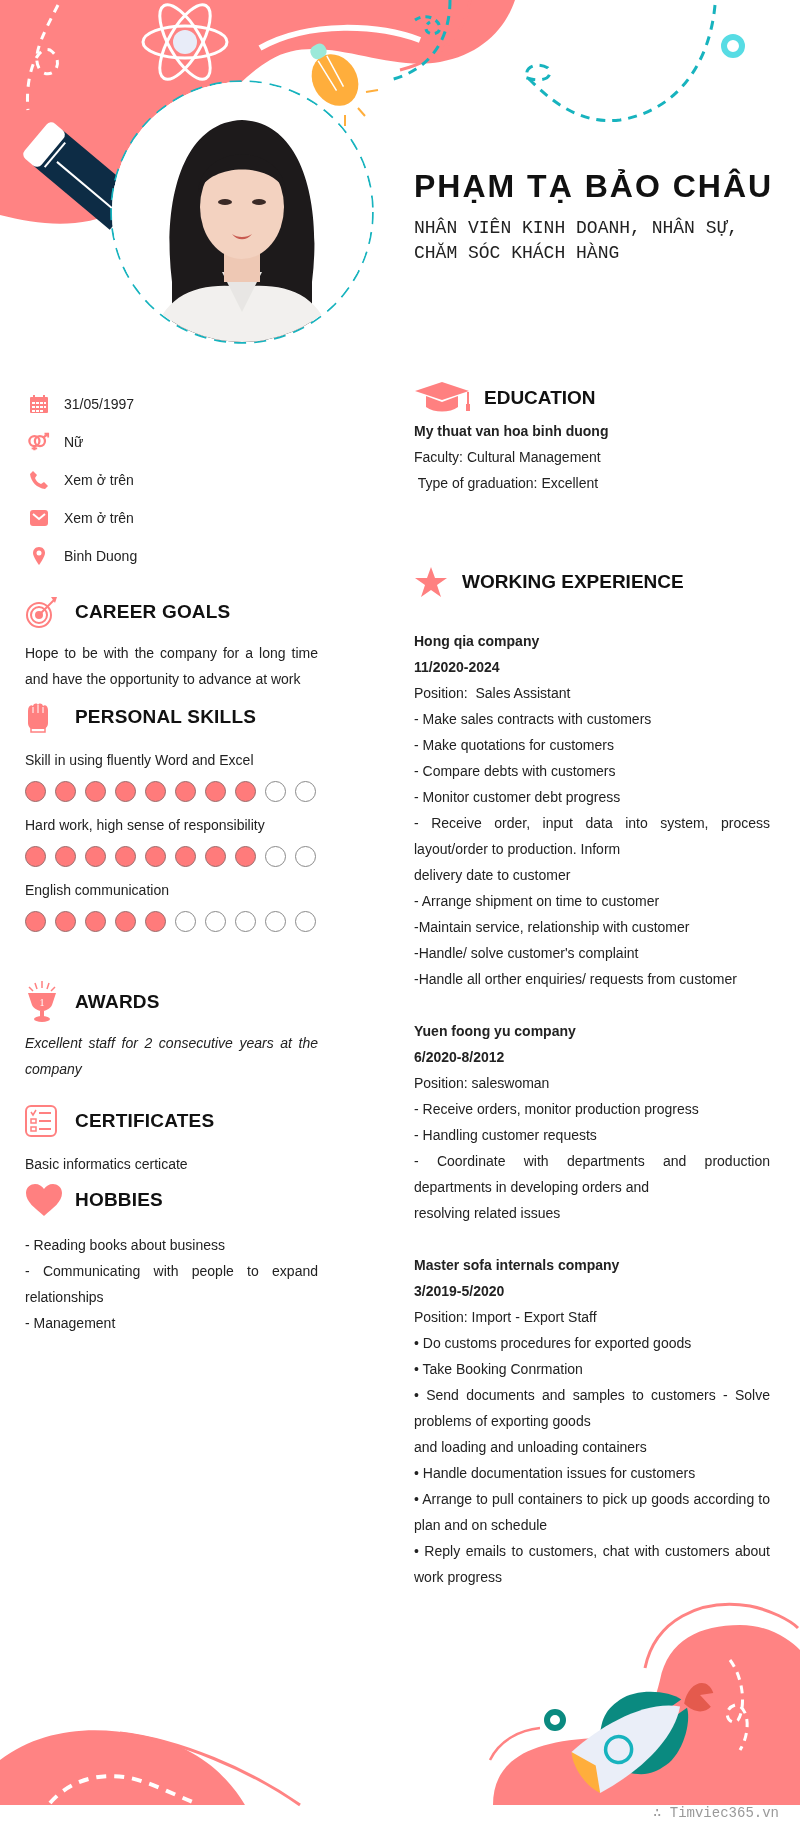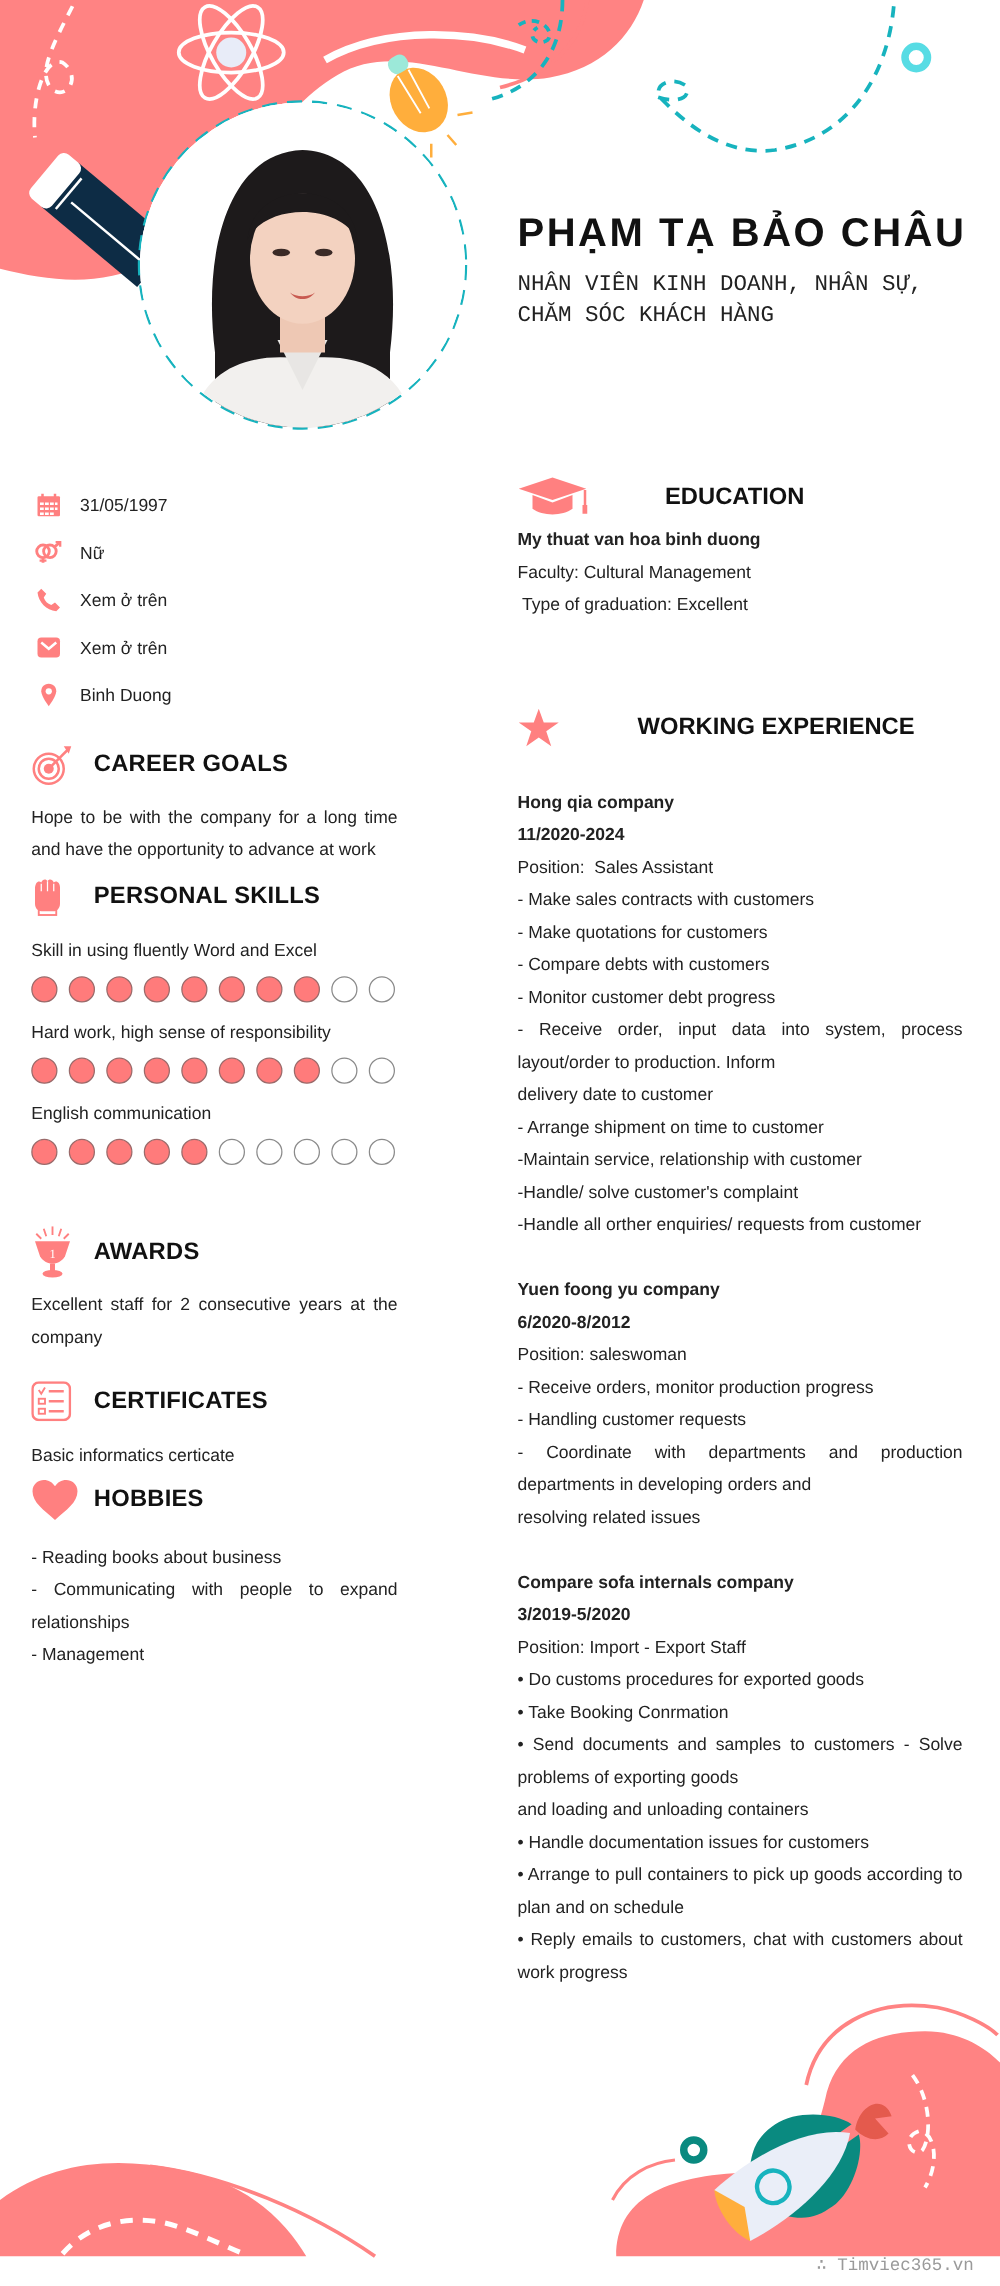--- a/index.html
+++ b/index.html
@@ -17,21 +17,21 @@
   .left-col { position: absolute; left: 25px; width: 293px; }
   .sec-head { display: flex; align-items: center; height: 40px; }
   .sec-head .hic { width: 40px; height: 36px; display: flex; align-items: center; justify-content: flex-start; margin-right: 10px; }
   .sec-head h2 { font-size: 19px; font-weight: 700; color: #111; letter-spacing: 0.2px; }
   .p { font-size: 14px; line-height: 26px; color: #222; text-align: justify; }
   .skill-label { font-size: 14px; line-height: 26px; color: #222; margin-top: 6px; }
   .dots { display: flex; gap: 9px; margin: 8px 0 10px; }
   .dot { width: 21px; height: 21px; border-radius: 50%; border: 1.5px solid #8a8a8a; background: #fff; }
   .dot.on { background: #ff7b7b; border-color: #9a6a6a; }
   .right-col { position: absolute; left: 414px; width: 356px; }
-  .r-head { display: flex; align-items: center; height: 40px; gap: 48px; }
+  .r-head { display: flex; align-items: center; height: 40px; }
   .r-head .hic { margin-right: 14px; display:flex; align-items:center; }
   .r-head h2 { font-size: 19px; font-weight: 700; color: #111; }
   .edu p, .job p { font-size: 14px; line-height: 26px; color: #222; }
   .bold { font-weight: 700; }
   .job { margin-bottom: 26px; }
   .job p.j { text-align: justify; }
   .watermark { position: absolute; right: 21px; top: 1804px; font-family: "Liberation Mono", "DejaVu Sans Mono", monospace; font-size: 14px; color: #9a9a9a; }
 </style>
 </head>
 <body>
@@ -259,21 +259,21 @@
         <svg width="34" height="42" viewBox="0 0 34 42">
             <path d="M4,6 L8,10 M10,2 L12,8 M17,0 L17,7 M24,2 L22,8 M30,6 L26,10" stroke="#ff8080" stroke-width="1.5"></path>
             <path d="M3,12 L31,12 L27,24 C25,28 20,30 17,30 C14,30 9,28 7,24 Z" fill="#ff8080"></path>
             <rect x="15" y="30" width="4" height="6" fill="#ff8080"></rect>
             <ellipse cx="17" cy="38" rx="8" ry="3" fill="#ff8080"></ellipse>
             <text x="17" y="25" font-size="10" fill="#fff" text-anchor="middle" font-family="Liberation Serif, serif">1</text>
           </svg>
       </span>
       <h2>AWARDS</h2>
     </div>
-    <p class="p" style="margin-top:6px;">Excellent staff for 2 consecutive years at the company</p>
+    <p class="p" style="margin-top:6px;font-style:italic;">Excellent staff for 2 consecutive years at the company</p>
   </div>
 
   <div class="left-col" style="top:1101px;">
     <div class="sec-head">
       <span class="hic">
         <svg width="32" height="32" viewBox="0 0 32 32">
             <rect x="1" y="1" width="30" height="30" rx="5" fill="none" stroke="#ff8080" stroke-width="2"></rect>
             <path d="M6,7 L8,10 L11,5" fill="none" stroke="#ff8080" stroke-width="1.5"></path>
             <rect x="6" y="14" width="5" height="4" fill="none" stroke="#ff8080" stroke-width="1.5"></rect>
             <rect x="6" y="22" width="5" height="4" fill="none" stroke="#ff8080" stroke-width="1.5"></rect>
@@ -354,21 +354,21 @@
         <p class="bold">6/2020-8/2012</p>
         <p>Position: saleswoman</p>
         <div class="lines">
             <p class="j">- Receive orders, monitor production progress</p>
             <p class="j">- Handling customer requests</p>
             <p class="j">- Coordinate with departments and production departments in developing orders and</p>
             <p class="j">resolving related issues</p>
           </div>
       </div>
       <div class="job">
-        <p class="bold">Compare sofa internals company</p>
+        <p class="bold">Master sofa internals company</p>
         <p class="bold">3/2019-5/2020</p>
         <p>Position: Import - Export Staff</p>
         <div class="lines">
             <p class="j">• Do customs procedures for exported goods</p>
             <p class="j">• Take Booking Conrmation</p>
             <p class="j">• Send documents and samples to customers - Solve problems of exporting goods</p>
             <p class="j">and loading and unloading containers</p>
             <p class="j">• Handle documentation issues for customers</p>
             <p class="j">• Arrange to pull containers to pick up goods according to plan and on schedule</p>
             <p class="j">• Reply emails to customers, chat with customers about work progress</p>

